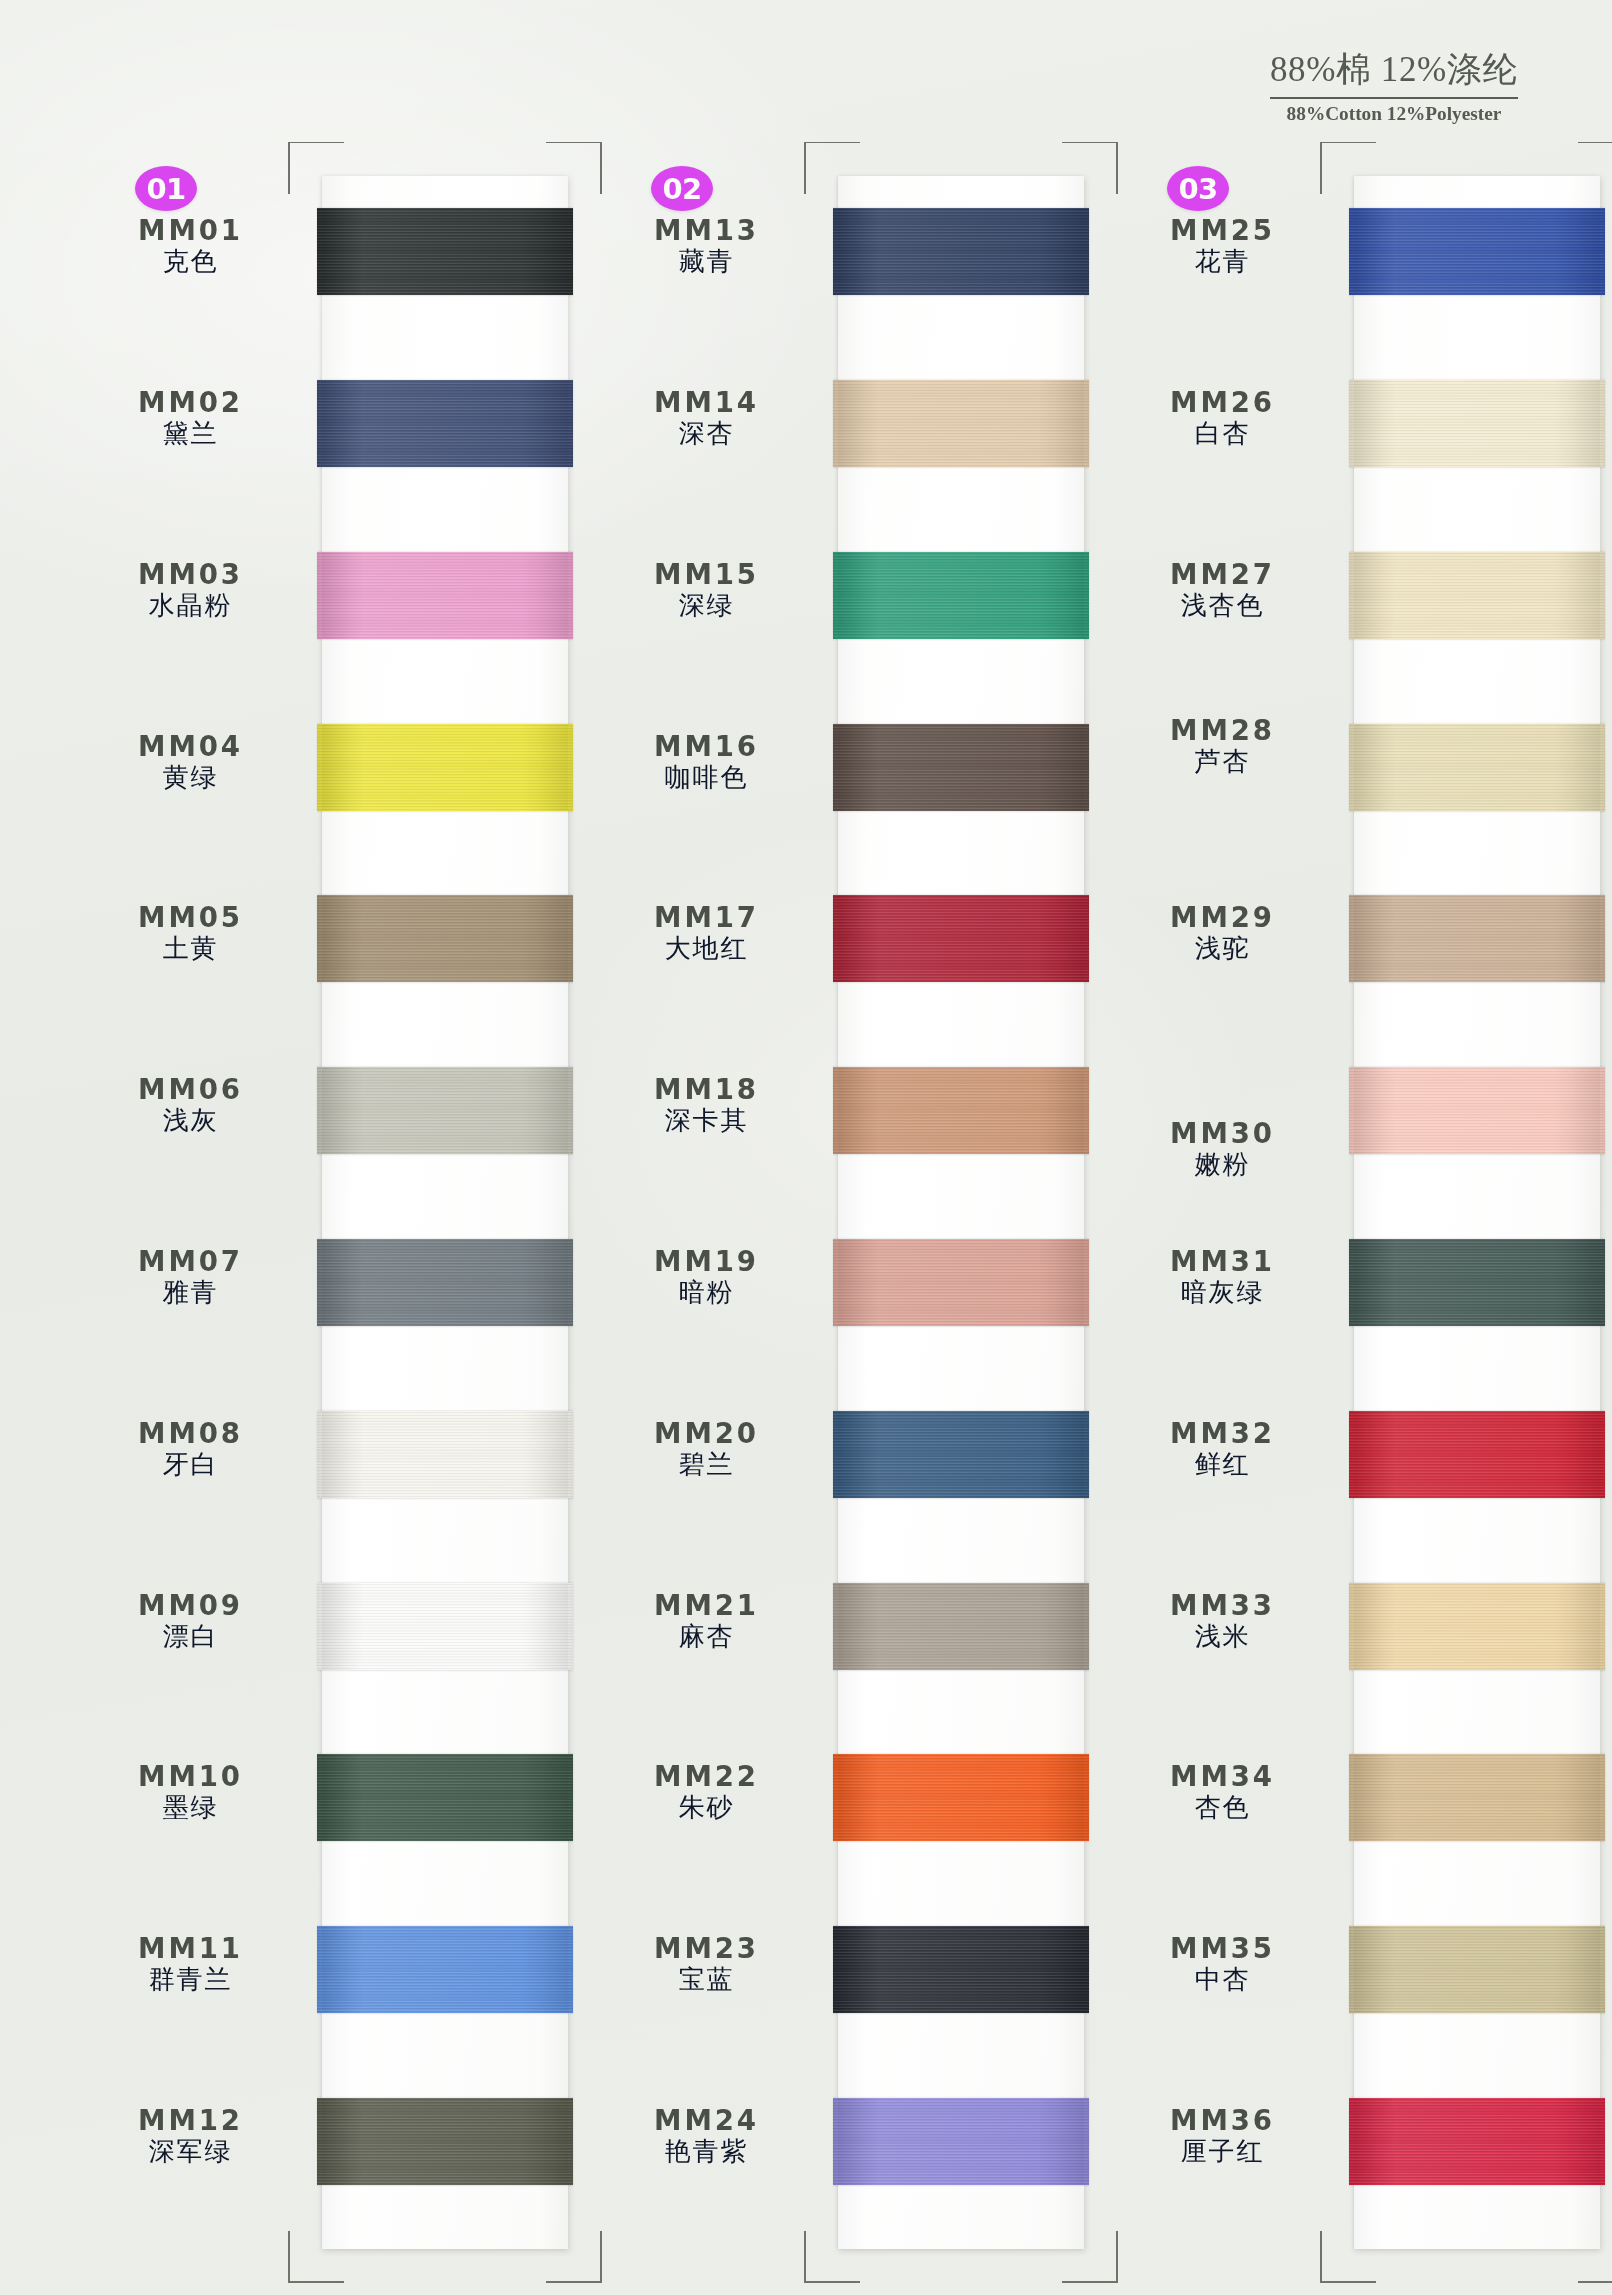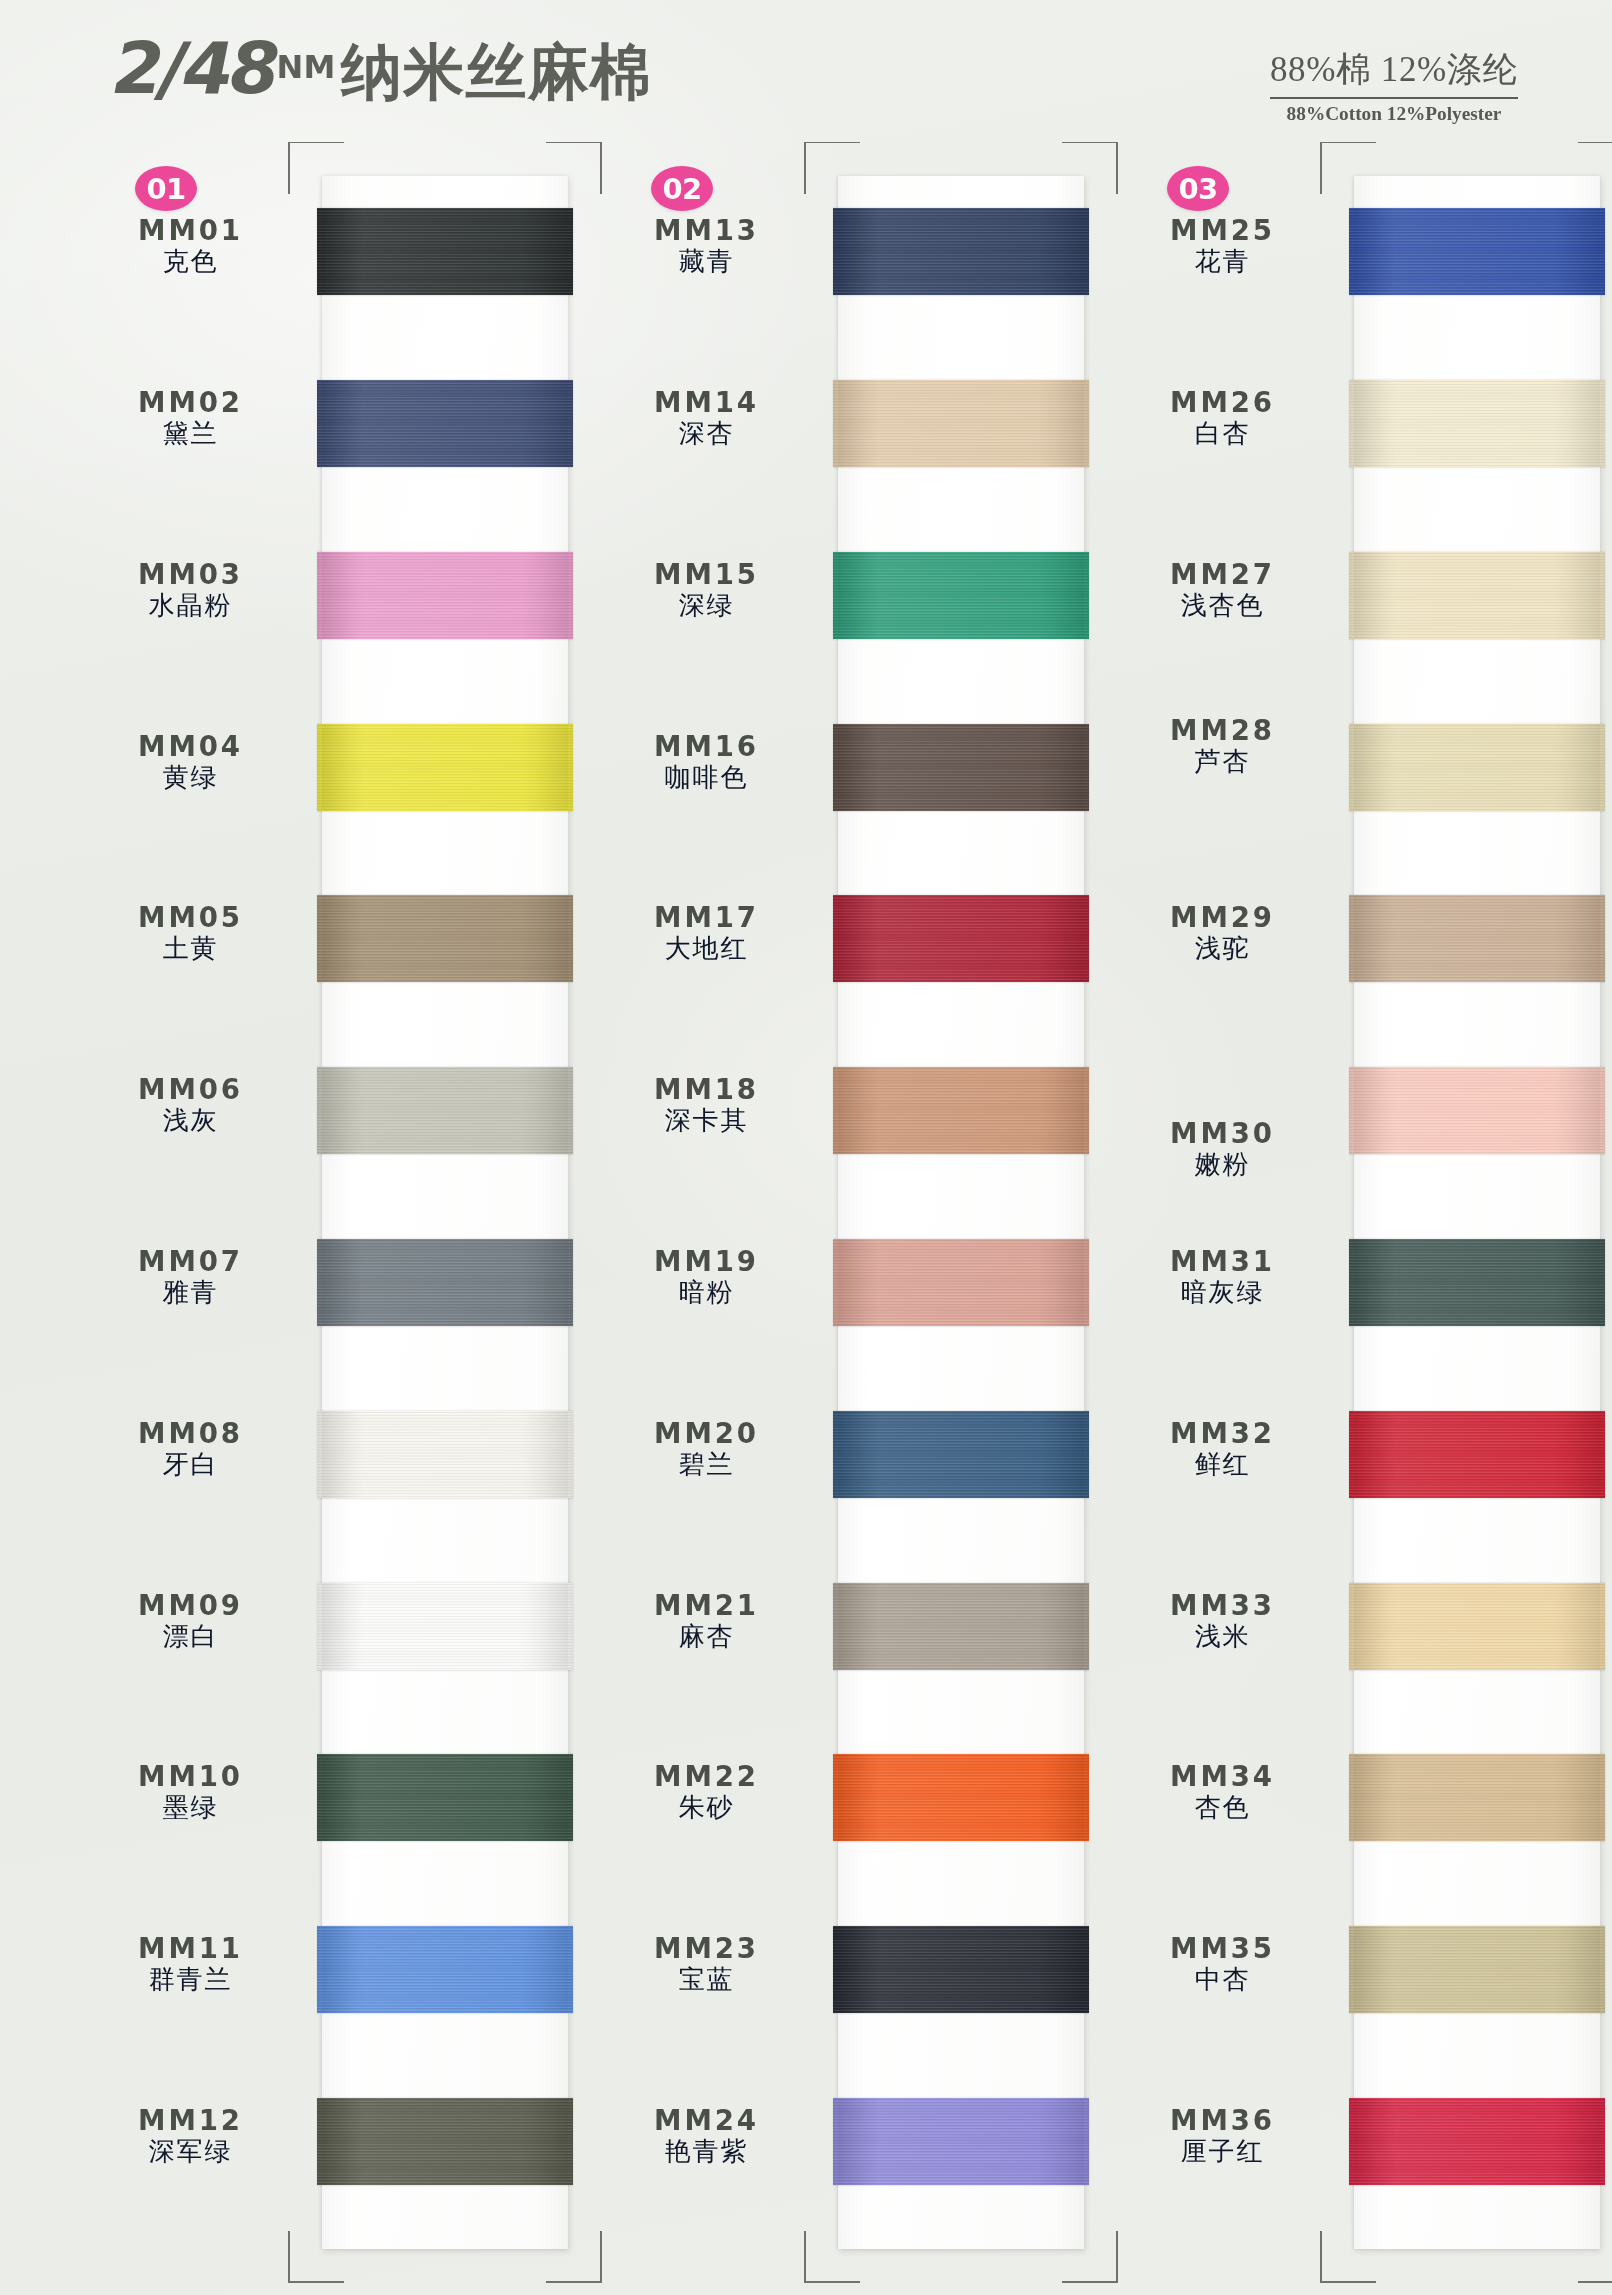--- a/index.html
+++ b/index.html
@@ -48,21 +48,21 @@
 
   
   .column{position:absolute;top:151px;width:504px;height:2123px;}
   .col1{left:82px;}
   .col2{left:598px;}
   .col3{left:1114px;}
 
   .group-badge{
     position:absolute;left:53px;top:15.2px;
     width:62px;height:45px;border-radius:50%;
-    background:#ec4899;
+    background:#d946ef;
     color:#fbfbf9;
     font-weight:bold;font-size:29px;
     display:flex;align-items:center;justify-content:center;
     font-family:"DejaVu Sans", sans-serif;
     letter-spacing:-0.6px;
     box-shadow:0 1.2px 3.5px rgba(0,0,0,.10);
   }
 
   
   .labels{position:absolute;left:0;top:0;width:229px;height:100%;}
@@ -124,23 +124,20 @@
   .crop.tr .h{top:0;right:0;}    .crop.tr .v{top:0;right:0;}
   .crop.bl .h{bottom:0;left:0;}  .crop.bl .v{bottom:0;left:0;}
   .crop.br .h{bottom:0;right:0;} .crop.br .v{bottom:0;right:0;}
 </style>
 </head>
 <body>
 
 <div class="paper-texture"></div>
 
 <div class="header">
-  <div class="title">
-    <span class="num">2/48</span><span class="nm">NM</span><span class="cn">纳米丝麻棉</span>
-  </div>
   <div class="composition">
     <div class="comp-cn">88%棉  12%涤纶</div>
     <div class="comp-rule"></div>
     <div class="comp-en">88%Cotton 12%Polyester</div>
   </div>
 </div>
 
 <div class="column col1">
     <div class="group-badge">01</div>
     <div class="labels">

